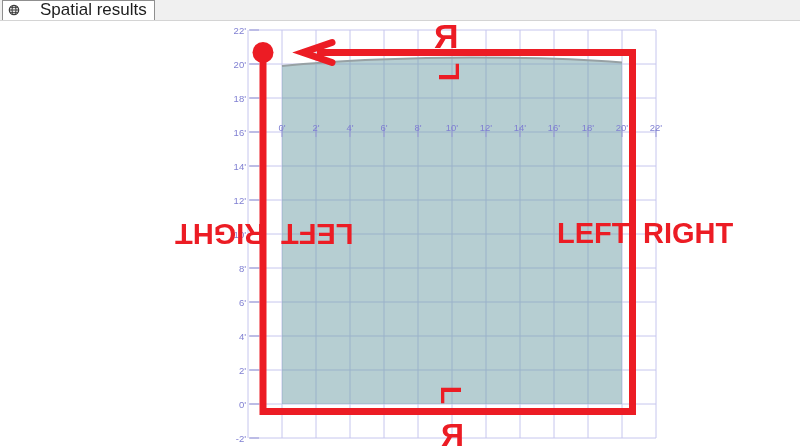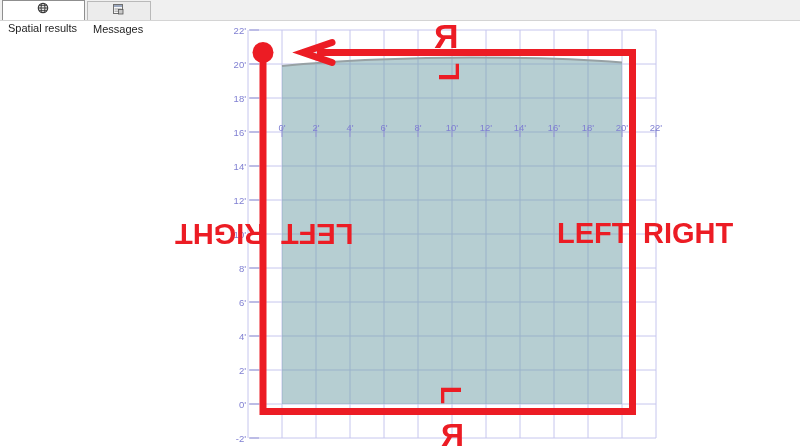--- a/index.html
+++ b/index.html
@@ -11,28 +11,28 @@
   
   .tabbar{
     position:absolute;left:0;top:0;width:800px;height:21px;
     background:var(--tabbar-bg);
     border-bottom:1px solid #d4d4d4;
     box-sizing:border-box;
     display:flex;align-items:flex-end;
     z-index:10;
   }
   .tab{
-    display:inline-flex;align-items:center;gap:8px;
+    display:inline-flex;align-items:center;gap:20px;
     height:19px;box-sizing:border-box;
     padding:1px 7px 2px 5px;
     margin-left:2px;
-    font-size:11px;color:#1e1e1e;
+    font-size:17px;color:#1e1e1e;
     border:1px solid #b9b9b9;border-bottom:none;
     background:#ececec;
-    cursor:default;white-space:nowrap;flex-direction:column;
+    cursor:default;white-space:nowrap;
   }
   .tab.active{
     background:var(--active-tab-bg);
     border-color:#8f8f8f;
     height:20px;
   }
   .tab-icon{display:inline-flex;width:12px;height:12px;align-items:center;justify-content:center;}
   
   #plot-svg{position:absolute;left:0;top:0;z-index:1;}
   #plot-svg text{
@@ -70,32 +70,20 @@
     <span class="tab-icon">
       <svg width="12" height="12" viewBox="0 0 12 12">
         <circle cx="6" cy="6" r="4.7" fill="#ededed" stroke="#3a3a3a" stroke-width="1.2"></circle>
         <ellipse cx="6" cy="6" rx="2" ry="4.7" fill="none" stroke="#3a3a3a" stroke-width="1"></ellipse>
         <line x1="1.3" y1="6" x2="10.7" y2="6" stroke="#3a3a3a" stroke-width="1"></line>
         <line x1="2.2" y1="3.5" x2="9.8" y2="3.5" stroke="#3a3a3a" stroke-width="0.8"></line>
         <line x1="2.2" y1="8.5" x2="9.8" y2="8.5" stroke="#3a3a3a" stroke-width="0.8"></line>
       </svg>
     </span>
     <span>Spatial results</span>
-  </div>
-  <div class="tab">
-    <span class="tab-icon">
-      <svg width="12" height="12" viewBox="0 0 12 12">
-        <rect x="1.5" y="1.5" width="9" height="9" fill="#f7f7f7" stroke="#6f6f6f" stroke-width="1"></rect>
-        <rect x="2" y="2" width="8" height="2" fill="#9aa7be"></rect>
-        <line x1="2.5" y1="6" x2="9.5" y2="6" stroke="#9a9a9a" stroke-width="1"></line>
-        <line x1="2.5" y1="8.2" x2="9.5" y2="8.2" stroke="#9a9a9a" stroke-width="1"></line>
-        <rect x="6.5" y="6.5" width="4.5" height="4.5" fill="#c8c8c8" stroke="#555" stroke-width="0.8"></rect>
-      </svg>
-    </span>
-    <span>Messages</span>
   </div>
 </div>
 
 <svg id="plot-svg" width="800" height="446">
   <g id="grid-layer">
       <line x1="248" y1="30" x2="248" y2="438" class="gridline"></line>
       <line x1="282" y1="30" x2="282" y2="438" class="gridline"></line>
       <line x1="316" y1="30" x2="316" y2="438" class="gridline"></line>
       <line x1="350" y1="30" x2="350" y2="438" class="gridline"></line>
       <line x1="384" y1="30" x2="384" y2="438" class="gridline"></line>

